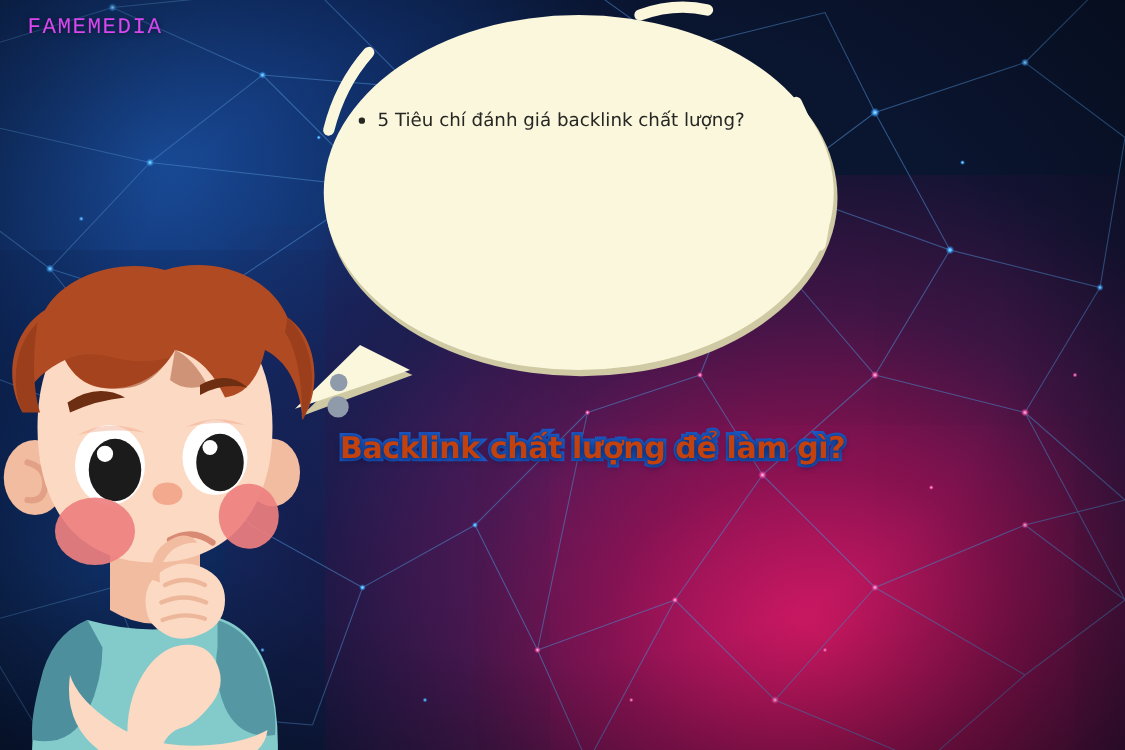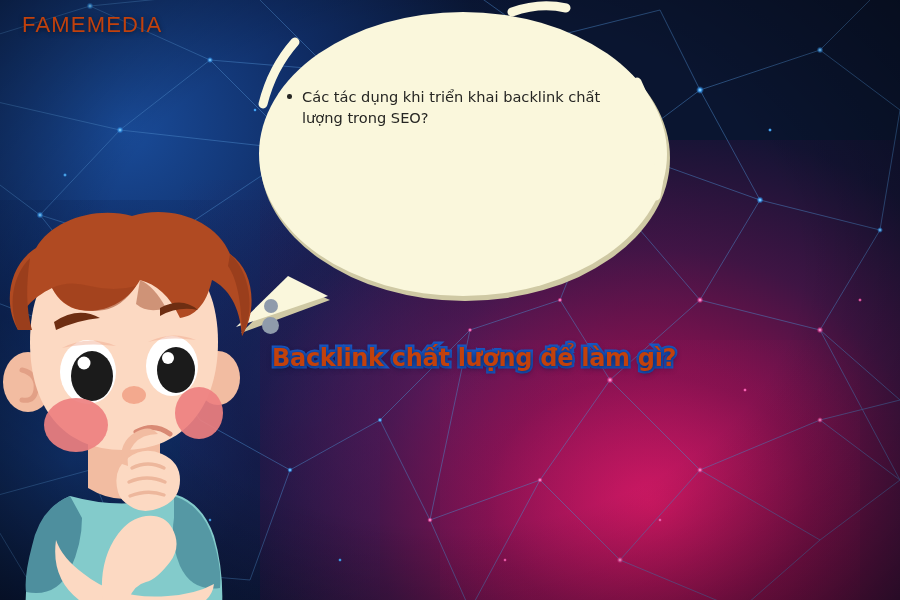--- a/index.html
+++ b/index.html
@@ -68,24 +68,24 @@
   .bg-vignette {
     position:absolute; inset:0;
     background:radial-gradient(ellipse at 50% 45%,
         rgba(0,0,0,0) 55%, rgba(0,0,0,0.45) 100%);
   }
   #net { position:absolute; inset:0; }
 
   
   .logo {
     position:absolute; left:22px; top:12px;
-    font-family:Liberation Sans, sans-serif;
-    font-size:22px;
+    font-family:Liberation Mono, monospace;
+    font-size:18px;
     letter-spacing:1.2px;
-    color:#c2410c;
+    color:#d946ef;
     font-variant:small-caps;
     text-transform:uppercase;
     text-shadow:0 1px 5px rgba(0,0,0,0.55);
     z-index:30;
   }
 
   
   #bubble-layer {
     position:absolute; left:0; top:0;
     width:900px; height:600px;
@@ -286,21 +286,21 @@
 
     <g fill="none" stroke="#FAF7DC" stroke-width="9" stroke-linecap="round">
       <path d="M295,42 Q272,68 263,104"></path>
       <path d="M512,12 Q540,2 566,8"></path>
       <path d="M637,82 Q668,146 656,196"></path>
     </g>
   </svg>
 
   <div class="bubble-text">
     <ul>
-      <li>Các tác dụng khi triển khai backlink chất lượng trong SEO?</li>
+      <li>5 Tiêu chí đánh giá backlink chất lượng?</li>
     </ul>
   </div>
 
   <svg id="boy" width="300" height="400" viewBox="0 0 300 400">
 
     <g>
       <ellipse cx="36" cy="172" rx="25" ry="30" fill="#F2BCA1"></ellipse>
       <path d="M30,160 q16,4 14,20 q-2,12 -14,10" fill="none" stroke="#E2A086" stroke-width="5" stroke-linecap="round"></path>
       <ellipse cx="226" cy="168" rx="22" ry="27" fill="#F2BCA1"></ellipse>
     </g>

